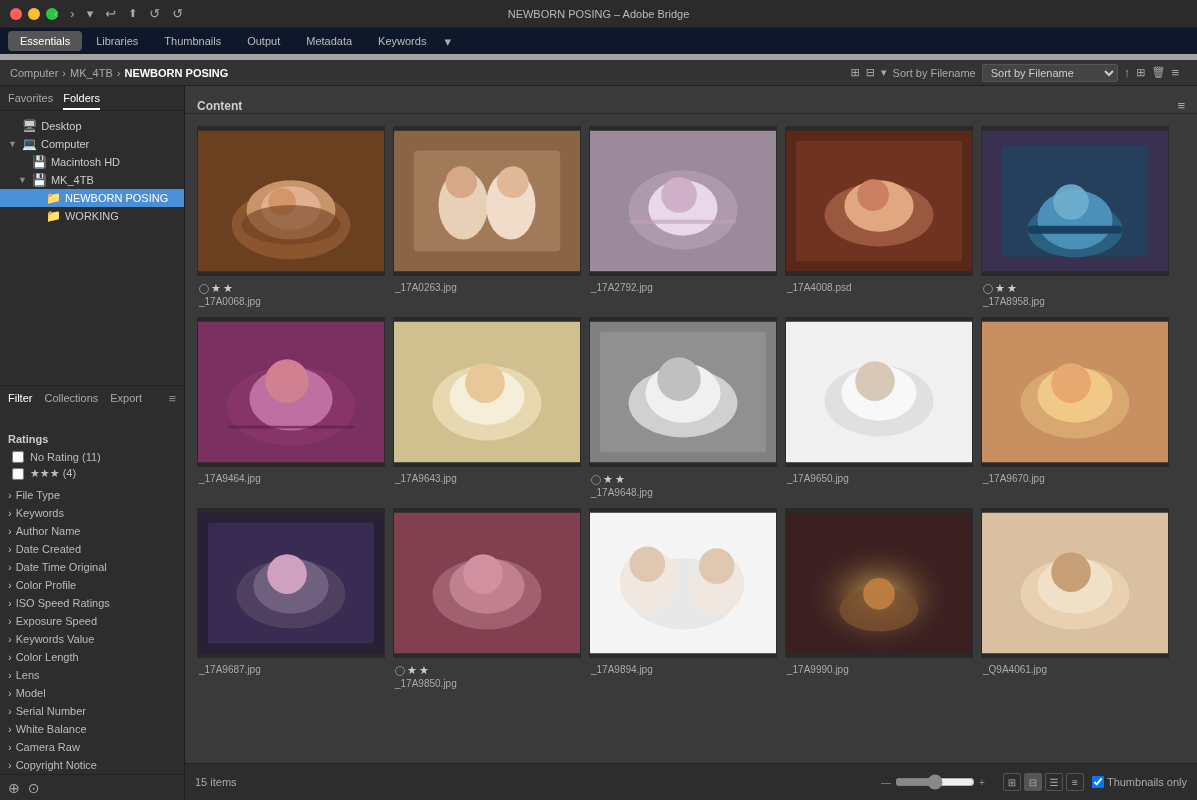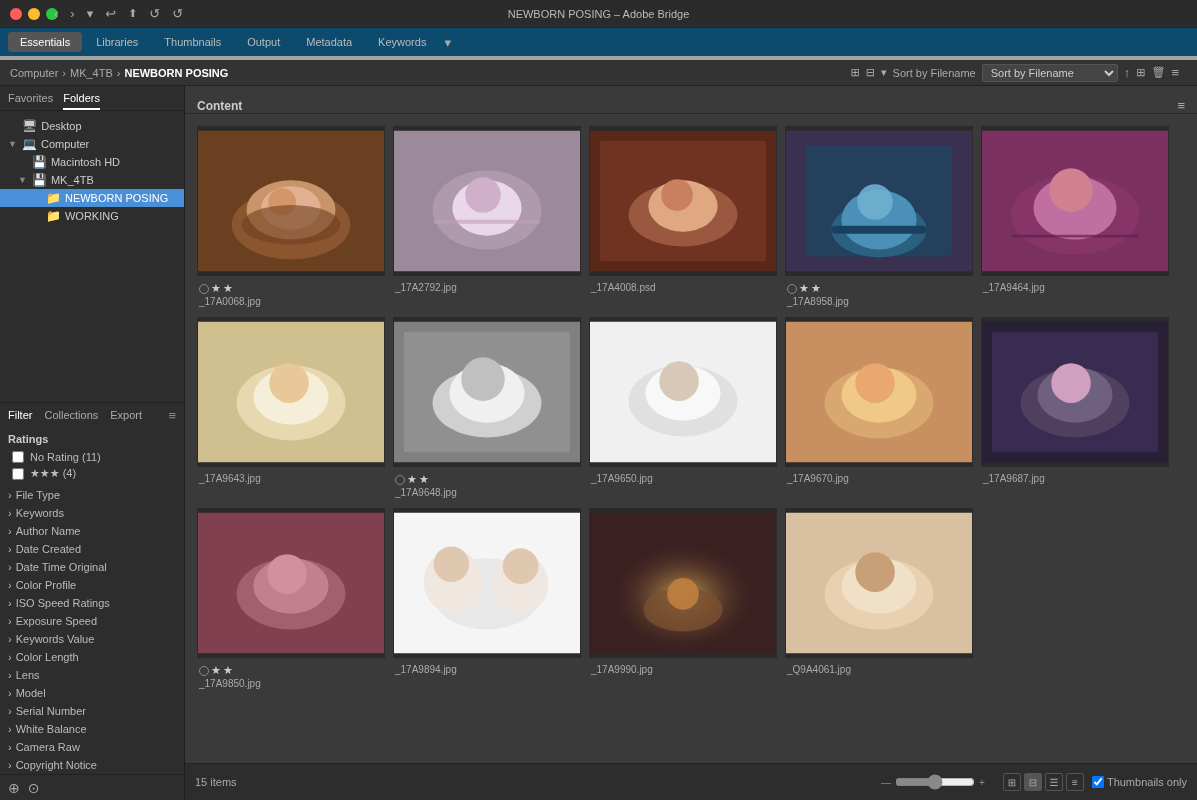--- a/index.html
+++ b/index.html
@@ -10,21 +10,21 @@
     .titlebar-controls { position: absolute; left: 10px; display: flex; gap: 6px; align-items: center; }
     .titlebar-btn { width: 12px; height: 12px; border-radius: 50%; border: none; cursor: pointer; }
     .btn-close { background: #ff5f56; }
     .btn-min { background: #ffbd2e; }
     .btn-max { background: #27c93f; }
     .titlebar-title { font-size: 11px; color: #bbb; }
     .titlebar-nav { position: absolute; left: 50px; display: flex; gap: 4px; align-items: center; }
     .titlebar-nav button { background: none; border: none; color: #aaa; font-size: 13px; cursor: pointer; padding: 2px 4px; }
 
     
-    .menubar { height: 32px; background: #0c4a6e; display: flex; align-items: center; padding: 0 8px; gap: 2px; border-bottom: 4px solid #a3a3a3; }
+    .menubar { height: 32px; background: #0f172a; display: flex; align-items: center; padding: 0 8px; gap: 2px; border-bottom: 6px solid #a3a3a3; }
     .menubar-tab { padding: 4px 12px; border-radius: 4px; font-size: 11px; cursor: pointer; color: #bbb; }
     .menubar-tab.active { background: #555; color: #fff; }
     .menubar-more { color: #aaa; font-size: 13px; margin-left: 4px; cursor: pointer; }
 
     
     .breadcrumb { height: 26px; background: #333; display: flex; align-items: center; padding: 0 10px; gap: 4px; border-bottom: 1px solid #222; }
     .breadcrumb span { color: #aaa; font-size: 11px; }
     .breadcrumb span.current { color: #fff; font-weight: bold; }
     .breadcrumb-sep { color: #666; }
     .breadcrumb-icons { margin-left: auto; display: flex; gap: 6px; align-items: center; }
@@ -47,21 +47,21 @@
     .tree-icon { font-size: 12px; }
 
     
     .filter-panel { border-top: 1px solid #222; }
     .filter-header { display: flex; align-items: center; padding: 4px 8px; gap: 6px; }
     .filter-tab { font-size: 11px; color: #aaa; cursor: pointer; padding: 2px 0; }
     .filter-tab.active { color: #fff; }
     .filter-tab-sep { color: #555; }
     .filter-menu-icon { margin-left: auto; color: #888; cursor: pointer; font-size: 13px; }
     .filter-section { padding: 4px 8px; }
-    .filter-section-title { font-size: 11px; color: #ccc; font-weight: bold; padding: 2px 0 4px; }
+    .filter-section-title { font-size: 11px; color: #ccc; font-weight: bold; padding: 2px 0 4px; margin-top: 17px; }
     .filter-item { display: flex; align-items: center; gap: 6px; padding: 2px 0 2px 4px; font-size: 11px; color: #bbb; }
     .filter-item input[type=checkbox] { width: 12px; height: 12px; }
     .filter-item-label { font-size: 11px; }
     .filter-collapsible { display: flex; align-items: center; padding: 3px 8px; cursor: pointer; font-size: 11px; color: #bbb; gap: 4px; }
 
     
     .content-area { flex: 1; background: #3a3a3a; display: flex; flex-direction: column; overflow: hidden; }
     .content-header { height: 28px; display: flex; align-items: flex-end; padding: 0 12px; border-bottom: 1px solid #2a2a2a; }
     .content-header span { font-size: 12px; color: #ccc; font-weight: bold; }
 
@@ -311,20 +311,35 @@
               <span class="thumb-circle"></span>
               <span class="thumb-star">★</span>
               <span class="thumb-star">★</span>
             </div>
             <div class="thumb-name">_17A0068.jpg</div>
           </div>
         </div>
         <div class="thumb-item">
           <div class="thumb-img-wrap">
             <svg width="188" height="142" viewBox="0 0 188 142">
+              <rect width="188" height="142" fill="#8a6545"></rect>
+              <rect x="20" y="20" width="148" height="102" rx="4" fill="#b89070" opacity="0.5"></rect>
+              <ellipse cx="70" cy="75" rx="25" ry="35" fill="#e8d0b8"></ellipse>
+              <ellipse cx="118" cy="75" rx="25" ry="35" fill="#f0dcc8"></ellipse>
+              <circle cx="68" cy="52" r="16" fill="#d4a888"></circle>
+              <circle cx="120" cy="52" r="16" fill="#e0b898"></circle>
+            </svg>
+          </div>
+          <div class="thumb-info">
+            <div class="thumb-name">_17A0263.jpg</div>
+          </div>
+        </div>
+        <div class="thumb-item">
+          <div class="thumb-img-wrap">
+            <svg width="188" height="142" viewBox="0 0 188 142">
               <rect width="188" height="142" fill="#9b8a9a"></rect>
               <ellipse cx="94" cy="80" rx="55" ry="40" fill="#b8a0b5" opacity="0.7"></ellipse>
               <ellipse cx="94" cy="78" rx="35" ry="28" fill="#e8d8e8"></ellipse>
               <circle cx="90" cy="65" r="18" fill="#d0b0c8"></circle>
               <rect x="40" y="90" width="108" height="4" rx="2" fill="#c0a0b8" opacity="0.6"></rect>
             </svg>
           </div>
           <div class="thumb-info">
             <div class="thumb-name">_17A2792.jpg</div>
           </div>

